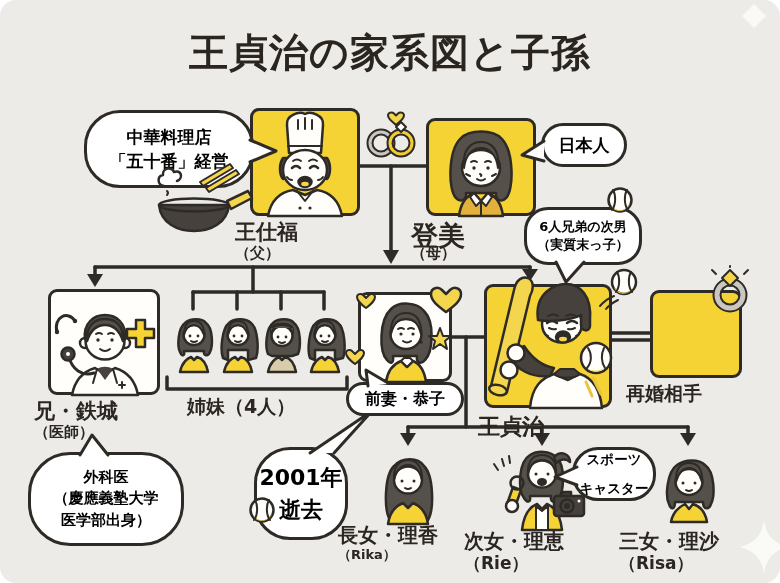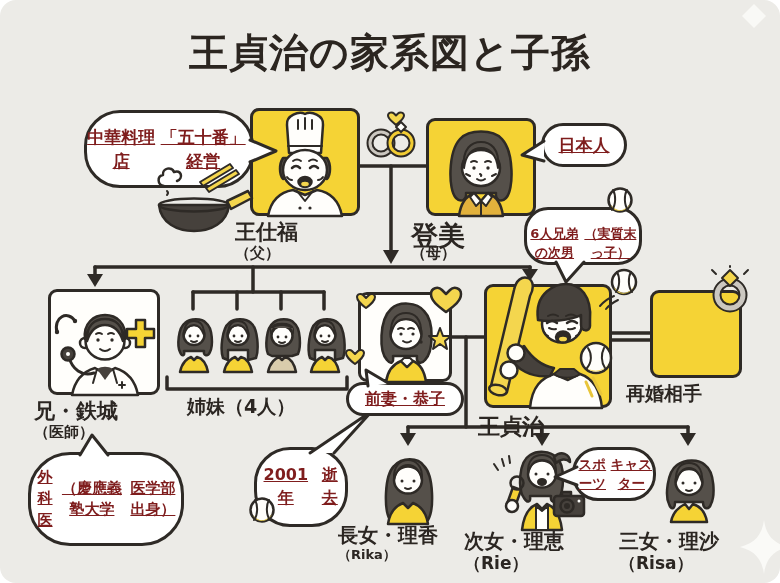--- a/index.html
+++ b/index.html
@@ -9,22 +9,22 @@
   .abs{position:absolute;}
   .title{position:absolute;left:60px;top:26px;width:660px;text-align:center;
          font-size:39px;font-weight:800;letter-spacing:1px;color:#2B2520;z-index:4;}
   .pbox{position:absolute;border:3px solid #2E2A26;border-radius:9px;z-index:2;box-sizing:border-box;}
   .yellow{background:#F5D335;}
   .white{background:#FFFEFB;}
   .fig{position:absolute;z-index:3;overflow:visible;}
   .lbl{position:absolute;text-align:left;font-weight:800;z-index:4;line-height:1.15;}
   .bubble{position:absolute;z-index:5;}
   .bubble-body{position:relative;background:#fff;border:3px solid #2E2A26;box-sizing:border-box;
-       display:flex;flex-direction:row;align-items:center;justify-content:center;
-       text-align:center;font-weight:800;color:#7f1d1d;line-height:1.42;text-decoration:underline;}
+       display:flex;flex-direction:column;align-items:center;justify-content:center;
+       text-align:center;font-weight:800;color:#000000;line-height:1.42;}
   .tail{position:absolute;overflow:visible;z-index:6;}
   .icon{position:absolute;z-index:6;overflow:visible;}
   
   .s{stroke:#2E2A26;stroke-width:2.5;stroke-linecap:round;stroke-linejoin:round;fill:none;}
   .s2{stroke-width:2;}
   .s3{stroke-width:3;}
   .ln{stroke:#2E2A26;stroke-width:3.5;stroke-linecap:round;stroke-linejoin:round;fill:none;}
   .fw{fill:#FFFEFB;}
   .fy{fill:#F5D335;}
   .fY{fill:#F4D64E;}
@@ -298,21 +298,21 @@
     <div class="bubble-body" style="width:86px;height:44px;border-radius:22px;font-size:17px;">
       <div>日本人</div>
     </div>
     <svg class="tail" style="left:-21px;top:16px;" width="26" height="24" viewBox="0 0 26 24">
       <path fill="#fff" d="M24,2 L2,16 L24,22 Z"></path>
         <path class="s s3" d="M24,2 L2,16 L24,22"></path>
     </svg>
   </div>
 
   <div class="bubble" style="left:524px;top:207px;">
-    <div class="bubble-body" style="width:118px;height:58px;border-radius:24px;font-size:13px;align-items:flex-end;">
+    <div class="bubble-body" style="width:118px;height:58px;border-radius:24px;font-size:13px;">
       <div>6人兄弟の次男</div>
       <div>（実質末っ子）</div>
     </div>
     <svg class="tail" style="left:28px;bottom:-19px;" width="34" height="24" viewBox="0 0 34 24">
       <path fill="#fff" d="M4,0 L32,0 L14,22 Z"></path>
         <path class="s s3" d="M4,2 L14,22 L32,2"></path>
     </svg>
   </div>
 
 
@@ -322,21 +322,21 @@
       <div>（慶應義塾大学</div>
       <div>医学部出身）</div>
     </div>
     <svg class="tail" style="left:48px;top:-19px;" width="34" height="24" viewBox="0 0 34 24">
       <path fill="#fff" d="M4,24 L32,24 L16,2 Z"></path>
         <path class="s s3" d="M4,22 L16,2 L32,22"></path>
     </svg>
   </div>
 
   <div class="bubble" style="left:254px;top:447px;">
-    <div class="bubble-body" style="width:94px;height:80px;border-radius:36px;font-size:16px;">
+    <div class="bubble-body" style="width:94px;height:93px;border-radius:36px;font-size:22px;">
       <div>2001年</div>
       <div>逝去</div>
     </div>
     <svg class="tail" style="right:-28px;top:-38px;" width="70" height="46" viewBox="0 0 70 46">
       <path fill="#fff" d="M4,44 L66,2 L28,44 Z"></path>
         <path class="s s3" d="M4,44 L66,2 L28,44"></path>
     </svg>
   </div>
 
   <div class="bubble" style="left:572px;top:447px;">

